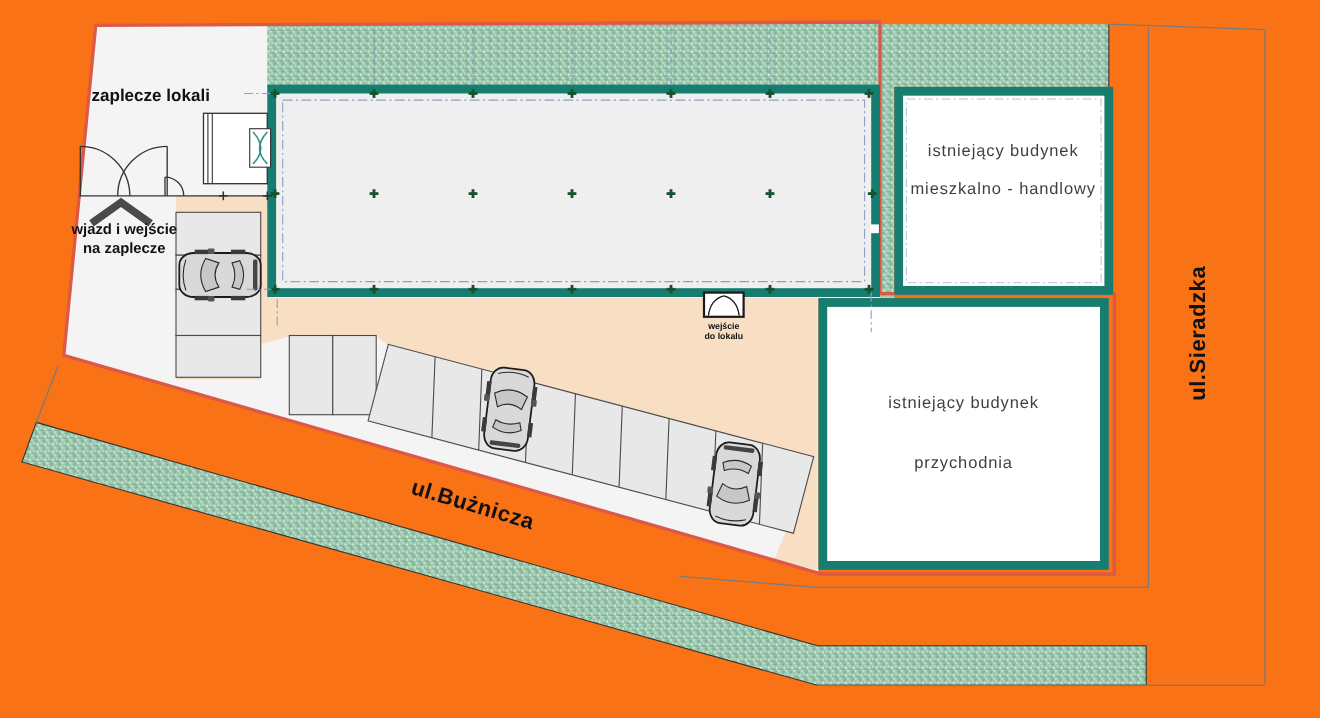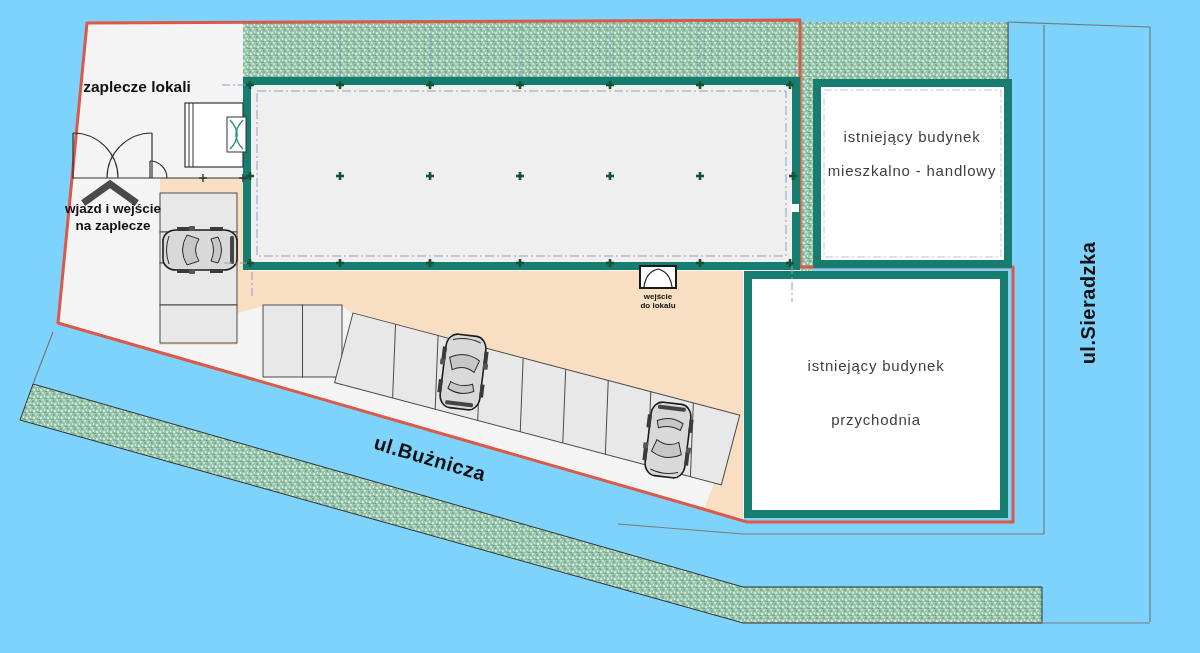--- a/index.html
+++ b/index.html
@@ -1,16 +1,16 @@
 <!DOCTYPE html>
 <html><head>
 <meta charset="utf-8">
 <style>
   html,body{margin:0;padding:0;background:#ffffff;}
-  #stage{position:relative;width:1200px;height:653px;background:#7dd3fc;overflow:hidden;
+  #stage{position:relative;width:1200px;height:653px;background:#f97316;overflow:hidden;
          font-family:"Liberation Sans",sans-serif;}
   svg{display:block}
   text{font-family:"Liberation Sans",sans-serif;}
   .bld-label{fill:#3f3f3f;font-size:15px;letter-spacing:.8px;}
   .street-label{fill:#111;font-size:20px;font-weight:bold;letter-spacing:.5px;}
   .small-bold{fill:#111;font-weight:bold;}
 </style>
 </head>
 <body>
 

